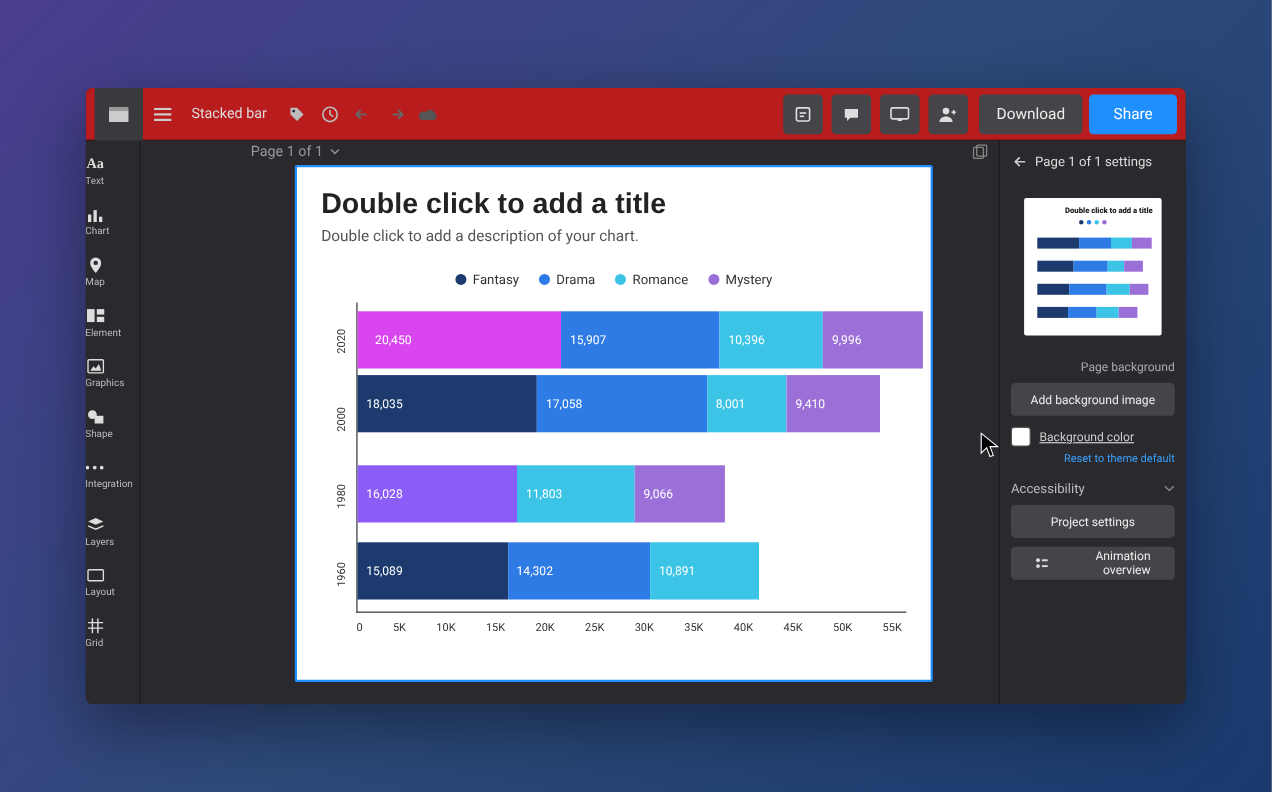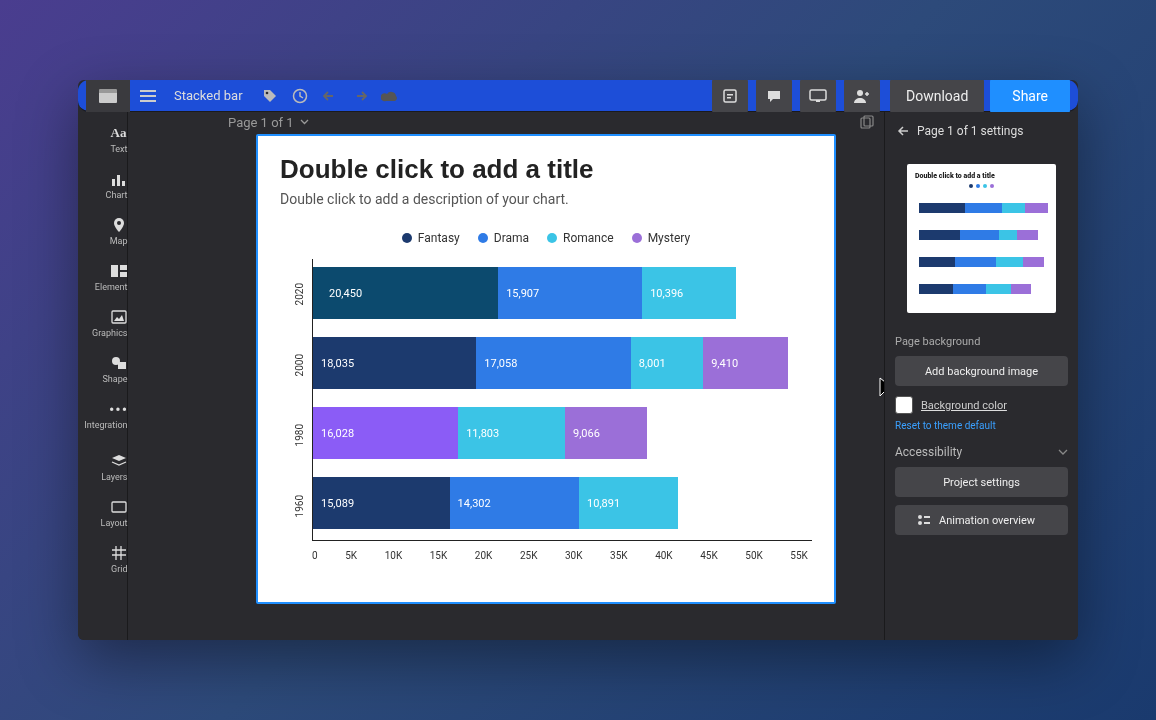--- a/index.html
+++ b/index.html
@@ -12,24 +12,23 @@
     width: 1000px; height: 560px;
     background: #2a2a2e;
     border-radius: 6px;
     display: flex; flex-direction: column;
     box-shadow: 0 20px 60px rgba(0,0,0,.4);
     overflow: hidden;
   }
 
   
   .topbar {
-    height: 32px; background: #1d4ed8;
+    height: 48px; background: #b91c1c;
     display: flex; align-items: center; padding: 0 8px;
     border-bottom: 1px solid #1a1a1c;
-    border-radius: 11px;
   }
   .home-btn {
     width: 44px; height: 48px; display:flex; align-items:center; justify-content:center;
     background:#3a3a3e;
   }
   .menu-btn { width:36px; display:flex; align-items:center; justify-content:center; color:#ccc; }
   .doc-title { color:#ddd; font-size:13px; margin-left:8px; margin-right:12px; }
   .tool-btn { width:30px; height:30px; display:flex; align-items:center; justify-content:center; color:#aaa; cursor:pointer; }
   .tool-btn.faded { color:#555; }
   .spacer { flex:1; }
@@ -42,21 +41,21 @@
 
   
   .main-row { flex:1; display:flex; min-height:0; }
 
   
   .sidebar {
     width:50px; background:#2a2a2e; border-right:1px solid #1a1a1c;
     display:flex; flex-direction:column; align-items:center; padding-top:6px;
   }
   .side-item {
-    width:50px; padding:6px 0 10px; display:flex; flex-direction:column; align-items:flex-end;
+    width:50px; padding:6px 0 10px; display:flex; flex-direction:column; align-items:flex-start;
     color:#ccc; cursor:pointer; gap:2px;
   }
   .side-item .lab { font-size:9px; color:#bbb; }
   .side-icon { width:18px; height:18px; display:flex; align-items:center; justify-content:center; }
 
   
   .canvas-col { flex:1; background:#2a2a2e; display:flex; flex-direction:column; min-width:0; }
   .page-strip {
     height:20px; display:flex; align-items:center; padding:0 10px; color:#999; font-size:13px;
     justify-content: space-between;
@@ -79,21 +78,21 @@
   .y-tick { font-size:10px; color:#333; writing-mode: vertical-rl; transform: rotate(180deg); }
   .plot {
     position:absolute; left:32px; right:0; top:0; bottom:28px;
     border-left:1.5px solid #222; border-bottom:1.5px solid #222;
   }
   .bar-row { position:absolute; left:0; height:52px; display:flex; align-items:stretch; }
   .seg { color:#fff; font-size:11px; display:flex; align-items:center; padding-left:8px; }
   .x-axis { position:absolute; left:32px; right:0; bottom:8px; display:flex; justify-content:space-between; font-size:10px; color:#333; padding-right: 4px;}
 
   
-  .rpanel { width:194px; background:#2a2a2e; border-left:1px solid #1a1a1c; color:#ddd; font-size:12px; padding:8px 10px; }
+  .rpanel { width:170px; background:#2a2a2e; border-left:1px solid #1a1a1c; color:#ddd; font-size:12px; padding:8px 10px;text-align:right; }
   .rpanel .hdr { display:flex; align-items:center; gap:8px; padding:4px 2px; font-size:12px; }
   .thumb-box {
     margin-top:10px; padding:12px; border-radius:4px;
   }
   .thumb {
     background:#fff; border-radius:2px; width:100%; aspect-ratio: 1/1; padding:8px;
     display:flex; flex-direction:column; gap:4px;
   }
   .thumb .t-title { font-size:7px; font-weight:900; color:#222; }
   .thumb .t-leg { display:flex; gap:3px; justify-content:center; }
@@ -326,25 +325,26 @@
 
           <div class="chart">
             <div class="y-axis" id="yaxis">
                 <div class="y-tick">2020</div>
                 <div class="y-tick">2000</div>
                 <div class="y-tick">1980</div>
                 <div class="y-tick">1960</div>
               </div>
             <div class="plot" id="plot">
                 <div class="bar-row" style="top: 8px;">
-                  <div class="seg" style="width: 185.165px; background: #0c4a6e; padding-left: 16px;">20,450</div>
+                  <div class="seg" style="width: 185.165px; background: #d946ef; padding-left: 16px;">20,450</div>
                   <div class="seg" style="width: 144.031px; background: rgb(47, 123, 230);">15,907</div>
                   <div class="seg" style="width: 94.1311px; background: rgb(59, 196, 230);">10,396</div>
+                  <div class="seg" style="width: 90.5092px; background: rgb(155, 111, 216);">9,996</div>
                 </div>
-                <div class="bar-row" style="top: 78px;">
+                <div class="bar-row" style="top: 66px;">
                   <div class="seg" style="width: 163.299px; background: rgb(28, 58, 110);">18,035</div>
                   <div class="seg" style="width: 154.452px; background: rgb(47, 123, 230);">17,058</div>
                   <div class="seg" style="width: 72.4454px; background: rgb(59, 196, 230);">8,001</div>
                   <div class="seg" style="width: 85.2033px; background: rgb(155, 111, 216);">9,410</div>
                 </div>
                 <div class="bar-row" style="top: 148px;">
                   <div class="seg" style="width: 145.126px; background: #8b5cf6;">16,028</div>
                   <div class="seg" style="width: 106.871px; background: rgb(59, 196, 230);">11,803</div>
                   <div class="seg" style="width: 82.0885px; background: rgb(155, 111, 216);">9,066</div>
                 </div>

